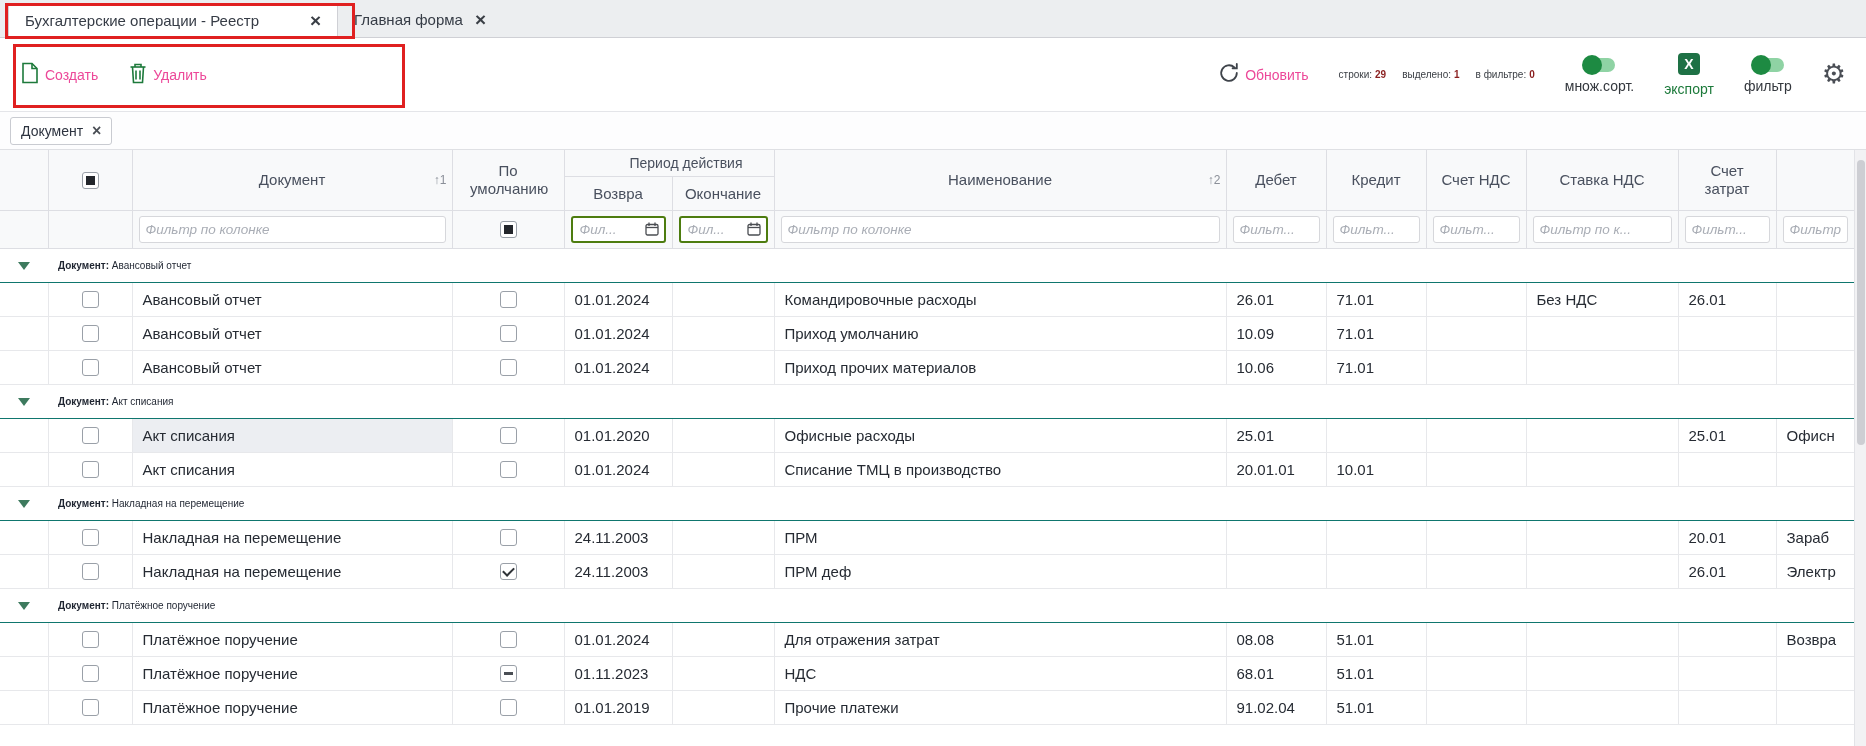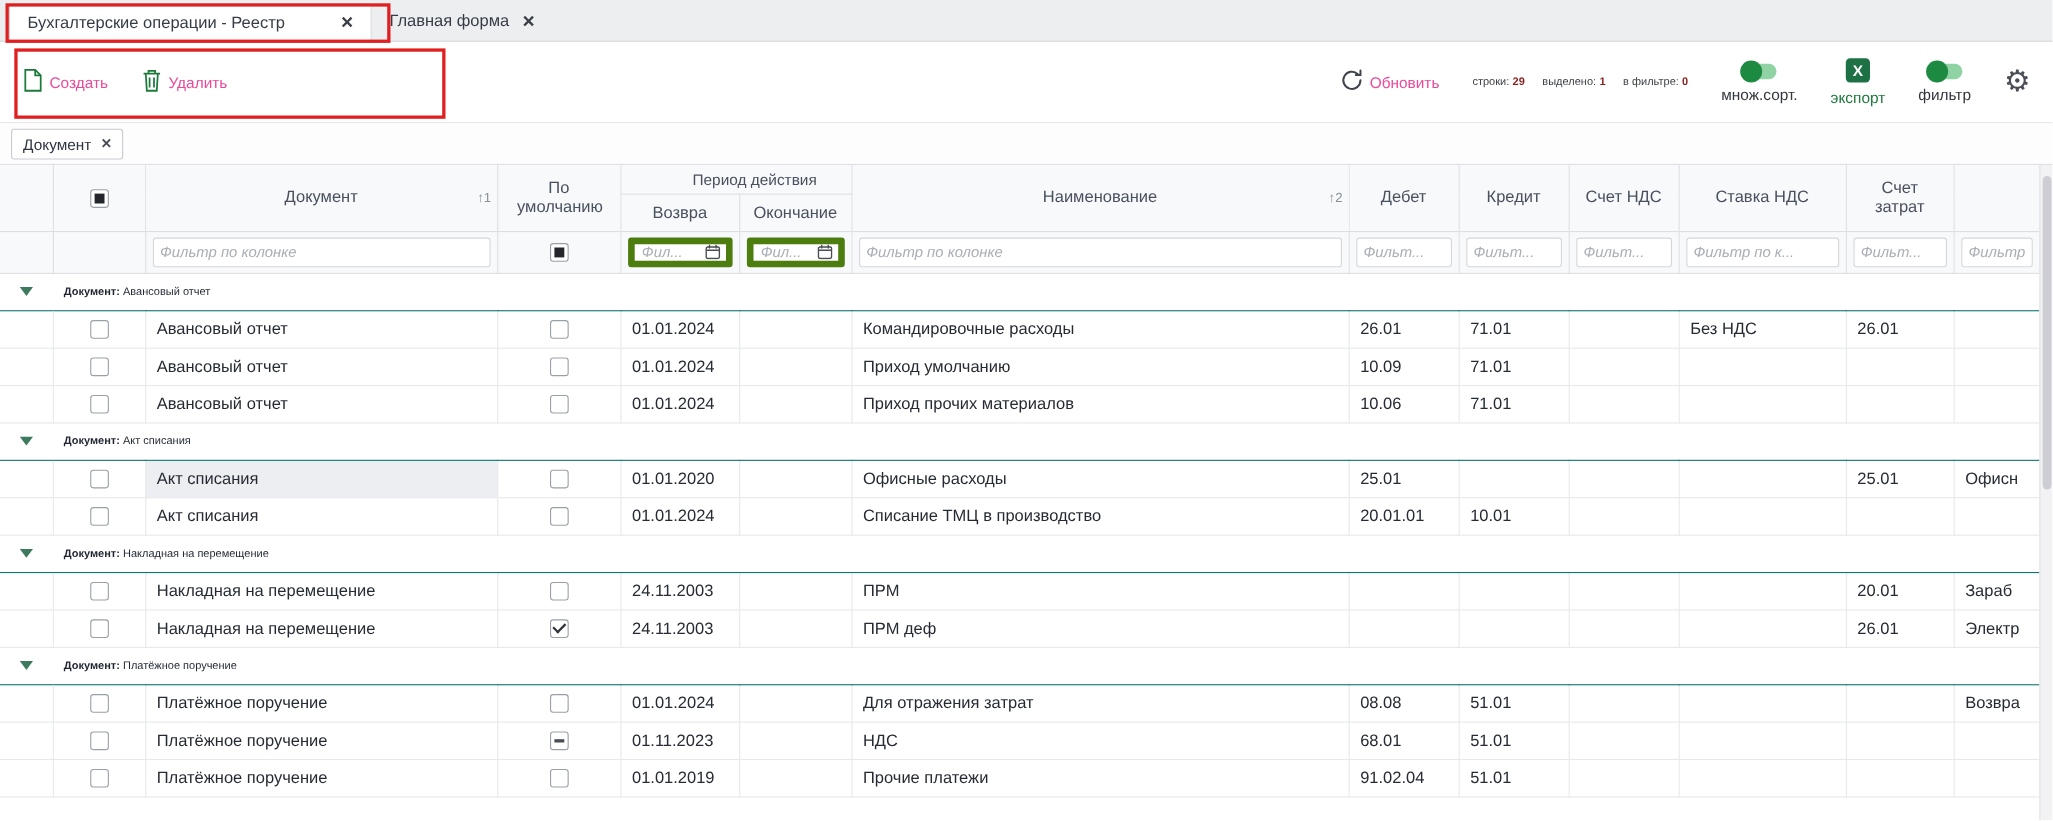--- a/index.html
+++ b/index.html
@@ -89,21 +89,21 @@
   .wrapnarrow { display:inline-block; white-space:normal; width:76px; line-height:1.2; }
   .wrapnarrow2 { display:inline-block; white-space:normal; width:52px; line-height:1.2; }
 
   .flt {
     width:calc(100% - 12px); margin:0 6px; height:27px; border:1px solid #d6d7db;
     border-radius:3px; padding:0 6px; font-family:"Liberation Sans", sans-serif;
     font-size:13.5px; font-style:italic; color:#5a5e66; background:#fff; outline:none;
   }
   .flt::placeholder { color:#a9adb5; font-style:italic; }
   .fbox {
-    display:flex; align-items:center; margin:0 6px; height:27px; border:6px solid #4d7c0f;
+    display:flex; align-items:center; margin:0 6px; height:27px; border:2px solid #4d7c0f;
     border-radius:3px; background:#fff; padding:0 5px;
   }
   .fbox input {
     border:none; outline:none; width:100%; min-width:0; font-family:"Liberation Sans", sans-serif;
     font-size:13.5px; font-style:italic; color:#5a5e66; background:transparent;
   }
   .fbox input::placeholder { color:#a9adb5; font-style:italic; }
   .fbox svg { flex:none; }
 
   tbody td {

